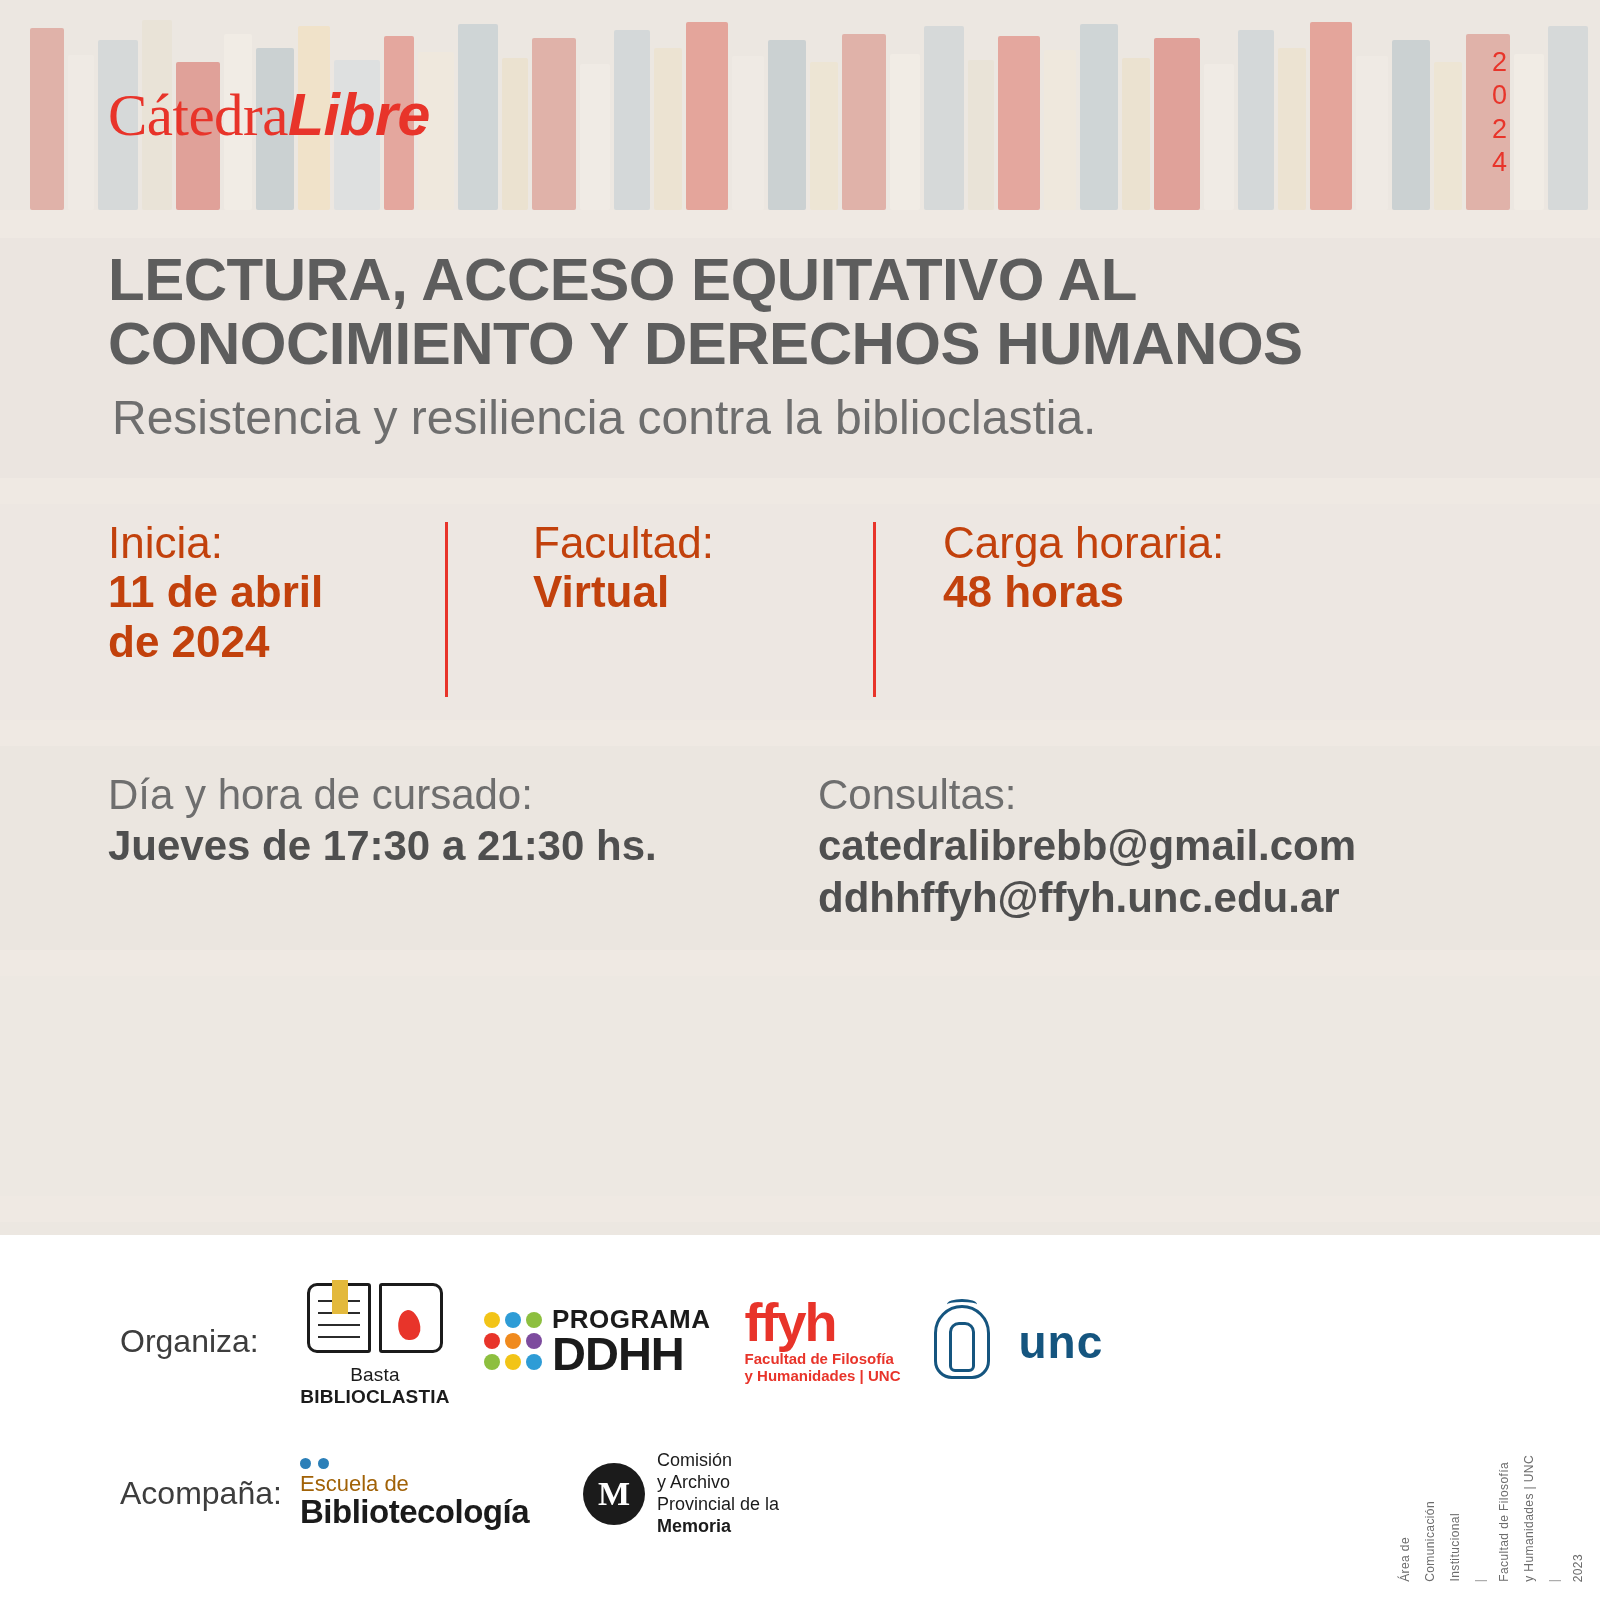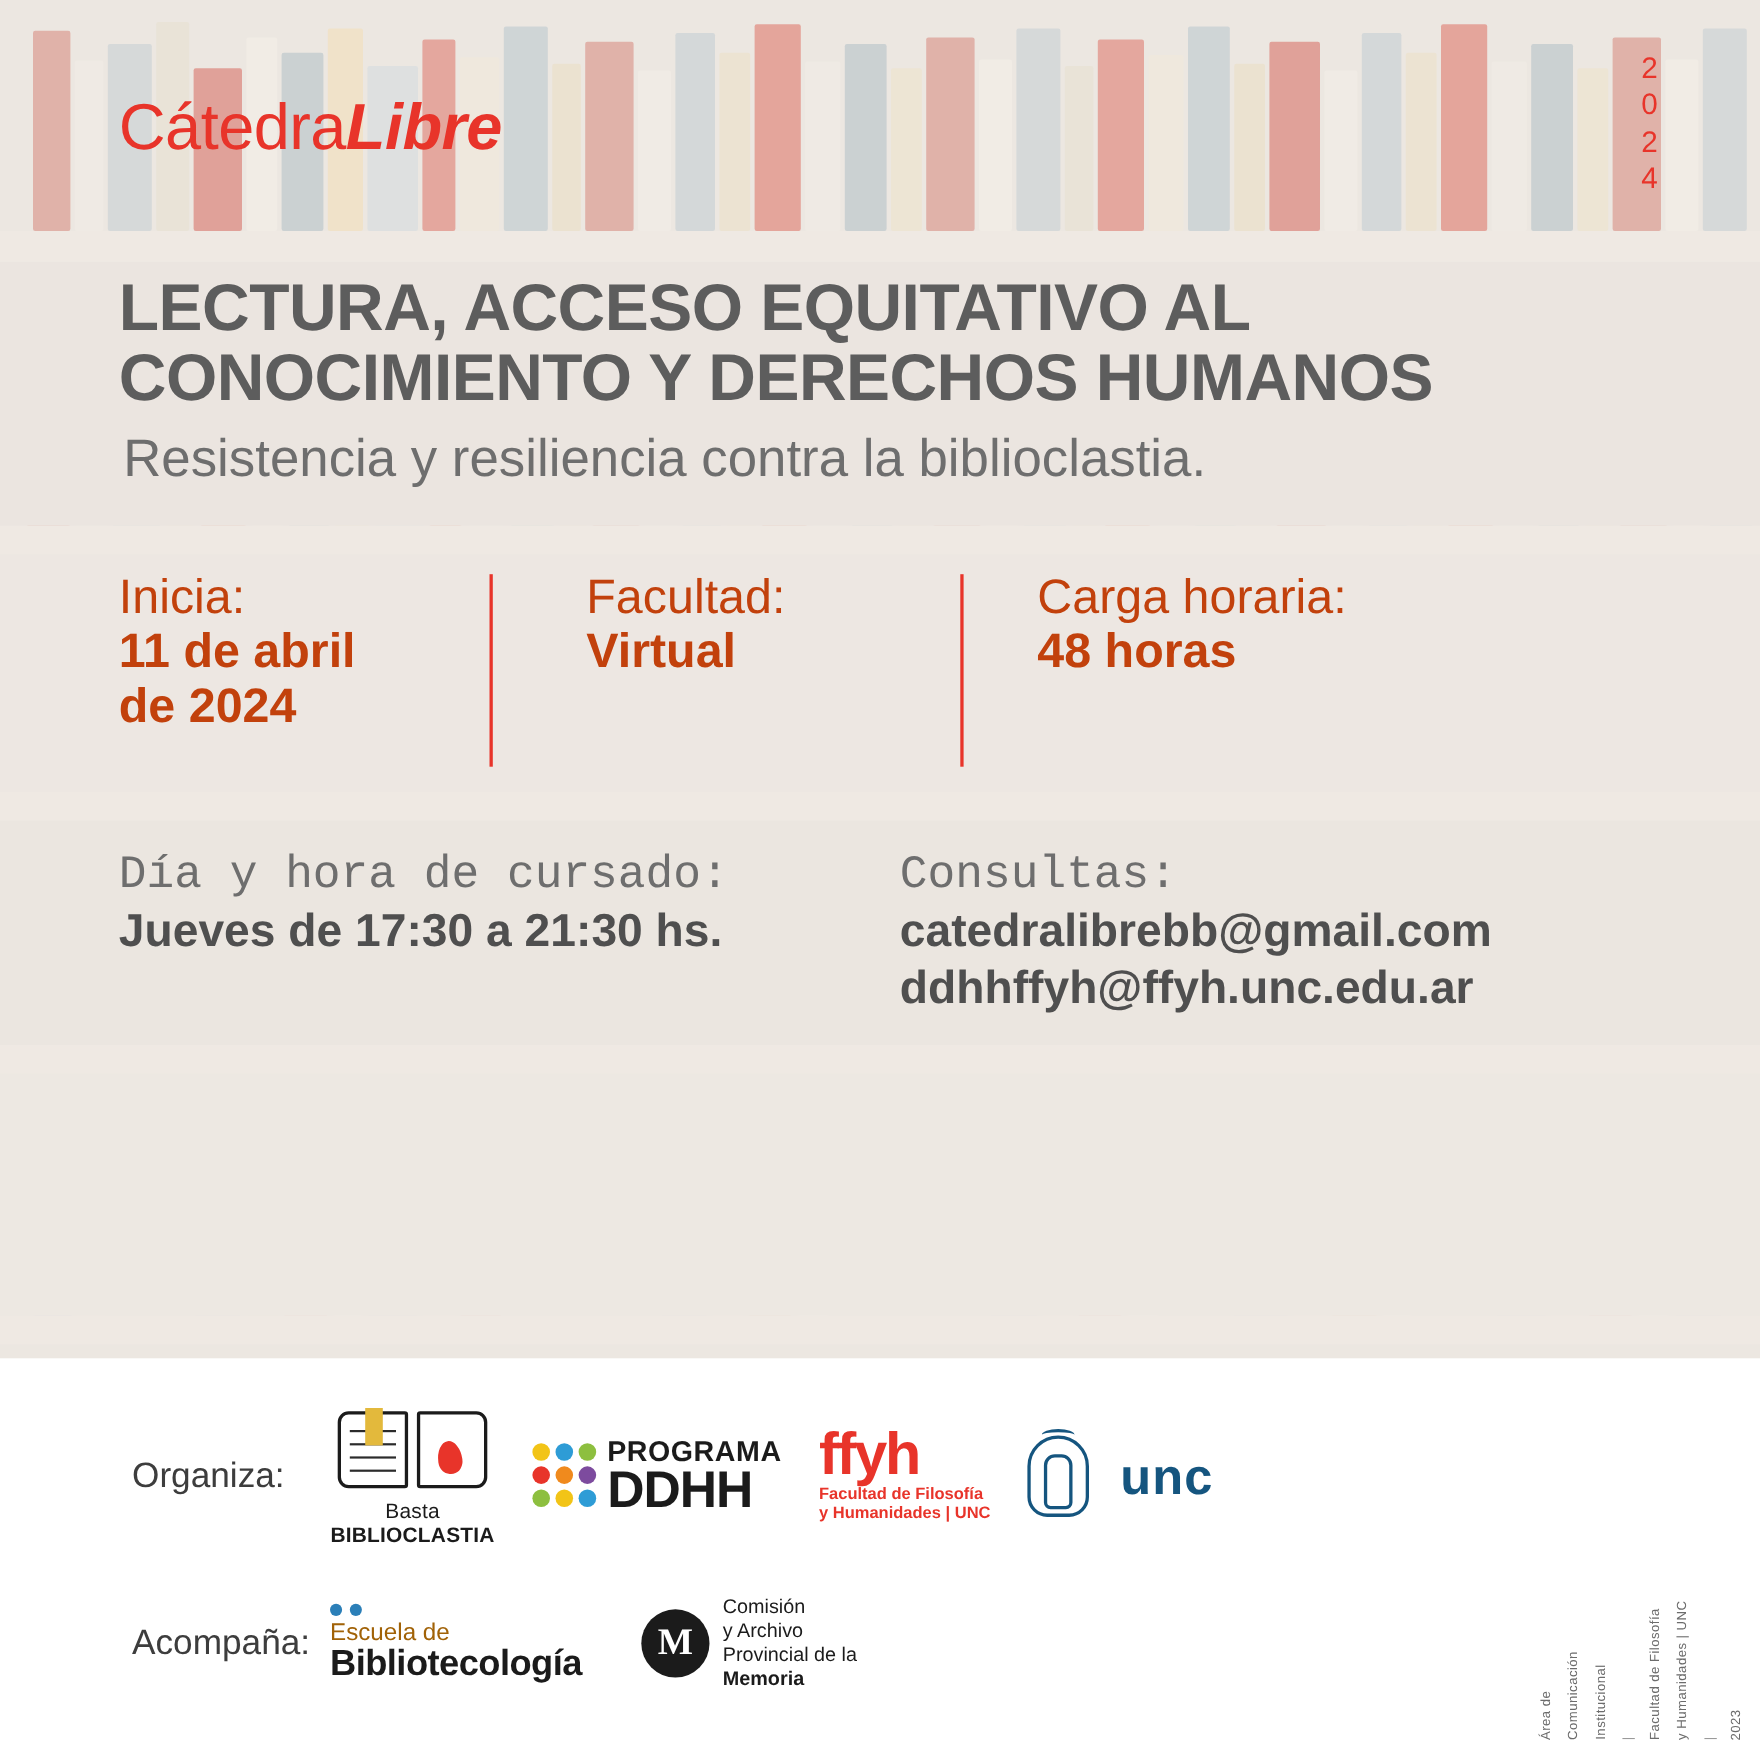--- a/index.html
+++ b/index.html
@@ -42,21 +42,21 @@
   
   .wash { position:absolute; left:0; top:0; width:1600px; height:1235px;
           background:rgba(238,233,227,0.55); }
 
   
   .brand {
     position:absolute; left:108px; top:86px;
     font-size:59px; line-height:1; color:#e8342a;
     letter-spacing:-0.5px; white-space:nowrap;
   }
-  .brand .b-light { font-weight:400; }
+  .brand .b-light { font-weight:400;font-family:Liberation Serif, serif; }
   .brand .b-bold { font-weight:700; font-style:italic; }
 
   .year {
     position:absolute; right:92px; top:46px;
     color:#e8342a; font-size:27px; line-height:1.24;
     letter-spacing:1px; text-align:center;
   }
   .year span { display:block; }
 
   
@@ -78,21 +78,21 @@
   .c1 { left:0; }
   .c2 { left:425px; }
   .c3 { left:835px; }
   .divider { position:absolute; top:4px; width:3px; height:175px; background:#e8342a; }
   .d1 { left:337px; }
   .d2 { left:765px; }
 
   
   .details { position:absolute; left:108px; top:770px; width:1420px; }
   .det-col { position:absolute; top:0; }
-  .det-lbl { color:#6e6e6e; font-weight:400; font-size:42px; line-height:1.2;font-family:Liberation Mono, monospace; }
+  .det-lbl { color:#6e6e6e; font-weight:400; font-size:42px; line-height:1.2; }
   .det-val { color:#4f4f4f; font-weight:700; font-size:42px; line-height:1.22; }
   .dc1 { left:0; }
   .dc2 { left:710px; }
 
   
   .footer { position:absolute; left:0; top:1235px; width:1600px; height:365px; background:#fff; }
 
   .f-row { position:absolute; display:flex; align-items:center; }
   .f-row1 { left:120px; top:40px; }
   .f-row2 { left:120px; top:215px; }

